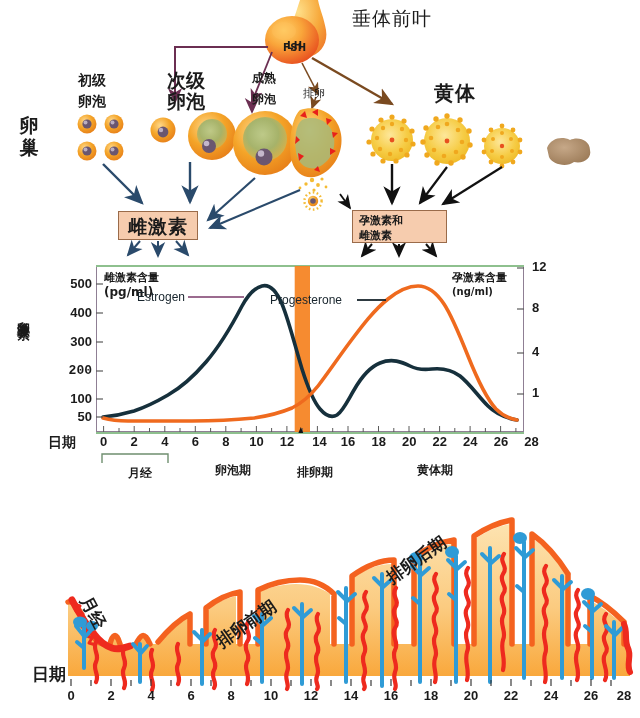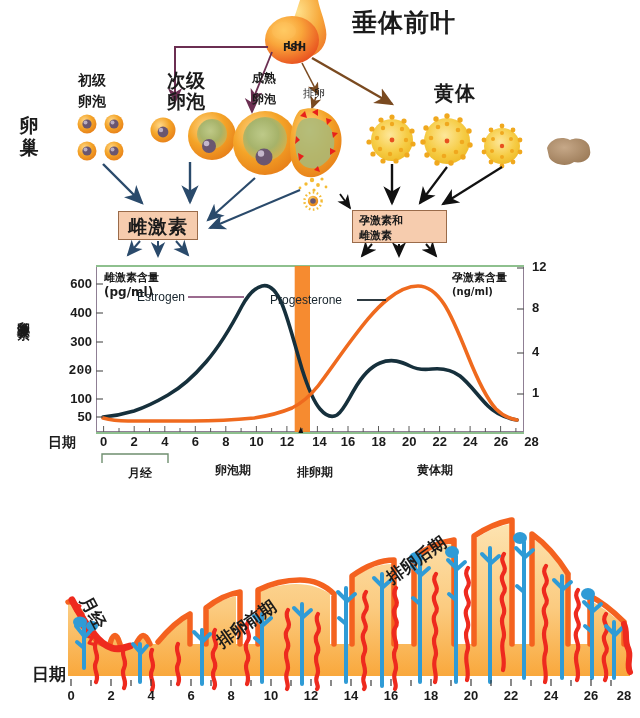--- a/index.html
+++ b/index.html
@@ -9,21 +9,21 @@
     font-family:"Liberation Sans","DejaVu Sans",sans-serif;
     overflow:hidden;
     position:relative;
   }
   #root{position:relative;width:640px;height:718px;}
   .abs{position:absolute;}
   .cn{font-family:"DejaVu Sans","Liberation Sans",sans-serif;color:#1b1b1b;}
   .vert{writing-mode:vertical-rl;text-orientation:upright;}
 
   
-  .lbl-pituitary{left:352px;top:6px;font-size:25px;font-weight:700;letter-spacing:1px;}
+  .lbl-pituitary{left:352px;top:6px;font-size:19px;font-weight:400;letter-spacing:1px;}
   .lbl-ovary{left:16px;top:114px;font-size:19px;font-weight:700;line-height:22px;text-align:center;width:26px;}
   .lbl-prim{left:78px;top:70px;font-size:14px;font-weight:700;line-height:21px;width:52px;text-align:left;}
   .lbl-sec{left:160px;top:70px;font-size:19px;font-weight:700;line-height:21px;width:52px;text-align:center;}
   .lbl-mat{left:238px;top:68px;font-size:12px;font-weight:700;line-height:21px;width:52px;text-align:center;}
   .lbl-ovu{left:303px;top:86px;font-size:11px;font-weight:400;}
   .lbl-cl{left:434px;top:80px;font-size:20px;font-weight:700;letter-spacing:1px;}
 
   .fsh{left:283px;top:42px;font-size:10px;font-weight:700;color:#1b1b1b;letter-spacing:.3px;}
   .lh{left:287px;top:40px;font-size:10px;font-weight:700;color:#1b1b1b;letter-spacing:.3px;}
 
@@ -407,21 +407,21 @@
           <line x1="421" y1="128" x2="428" y2="128"></line>
       </g>
 
       <line x1="92" y1="31" x2="148" y2="31" stroke="#7a3a6a" stroke-width="1.4"></line>
       <line x1="261" y1="34" x2="290" y2="34" stroke="#17242c" stroke-width="1.8"></line>
 
       <path d="M204.8,182 L204.8,167" stroke="#111" stroke-width="1.6" fill="none"></path>
       <path d="M201.6,169 L204.8,161 L208,169 Z" fill="#111"></path>
     </svg>
 
-    <div class="ytick" style="left:62px;top:18px;">600</div>
+    <div class="ytick" style="left:62px;top:18px;">500</div>
     <div class="ytick" style="left:62px;top:47px;">400</div>
     <div class="ytick" style="left:62px;top:76px;">300</div>
     <div class="ytick" style="left:62px;top:105px;font-family:Liberation Mono, monospace;">200</div>
     <div class="ytick" style="left:62px;top:133px;">100</div>
     <div class="ytick" style="left:62px;top:151px;">50</div>
 
     <div class="ytick-r" style="left:532px;top:1px;">12</div>
     <div class="ytick-r" style="left:532px;top:42px;">8</div>
     <div class="ytick-r" style="left:532px;top:86px;">4</div>
     <div class="ytick-r" style="left:532px;top:127px;">1</div>

